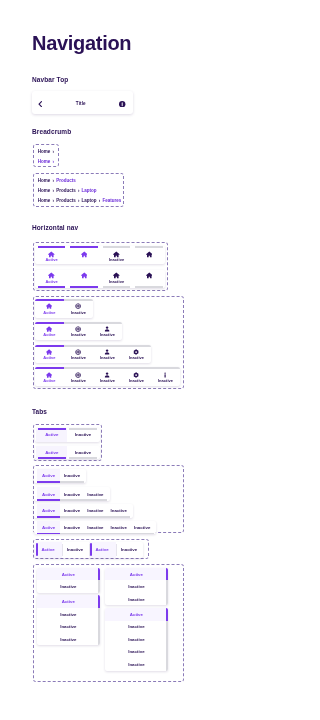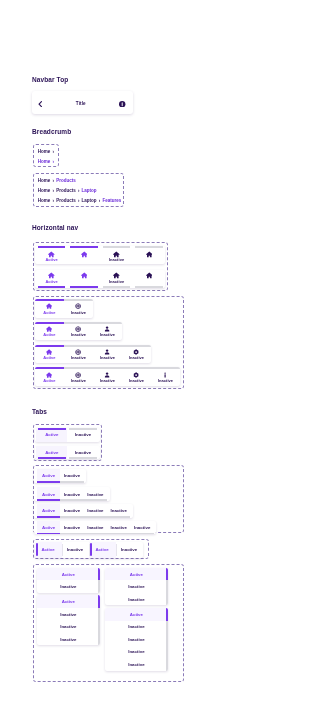--- a/index.html
+++ b/index.html
@@ -73,20 +73,21 @@
   .vti{position:relative;display:flex;align-items:center;justify-content:center;
       font-size:4.4px;font-weight:700;color:#2a1155;box-sizing:border-box;}
   .vti.on{color:#7c3aed;background:#f8f5ff;}
   .vbar{position:absolute;top:0;bottom:0;right:0;width:2px;background:#d9d9de;}
   .vti.on .vbar{background:#7c3aed;}
 </style>
 </head>
 <body>
 
 <div class="page">
+  <div class="page-title">Navigation</div>
 
   <div class="sec-title" style="top:76px">Navbar Top</div>
   <div class="navbar" style="left:32px;top:91px;width:101px;height:23px">
     <div class="nb-back">
       <svg viewBox="0 0 8 12" width="4.2" height="6.3" aria-hidden="true">
         <path d="M6.6 1.3 L2 6 L6.6 10.7" fill="none" stroke="#2a1155" stroke-width="2.2" stroke-linecap="round" stroke-linejoin="round"></path>
       </svg>
     </div>
     <div class="nb-title">Title</div>
     <div class="nb-info">

